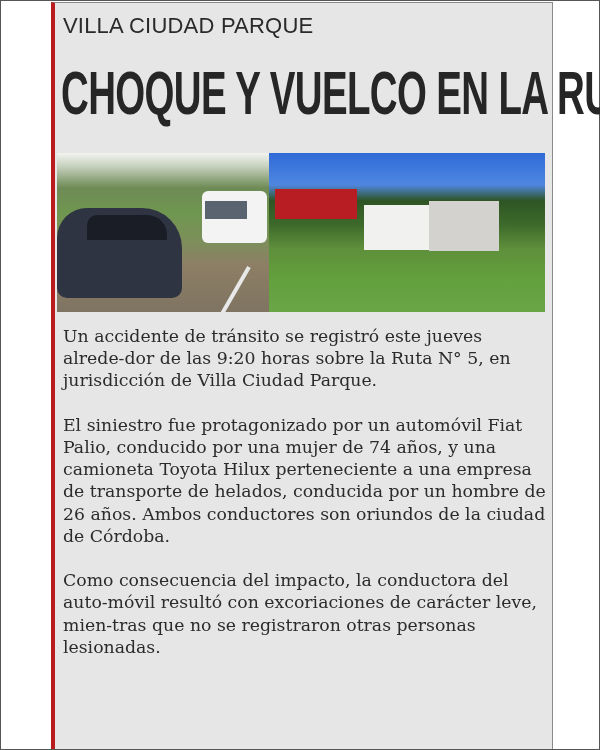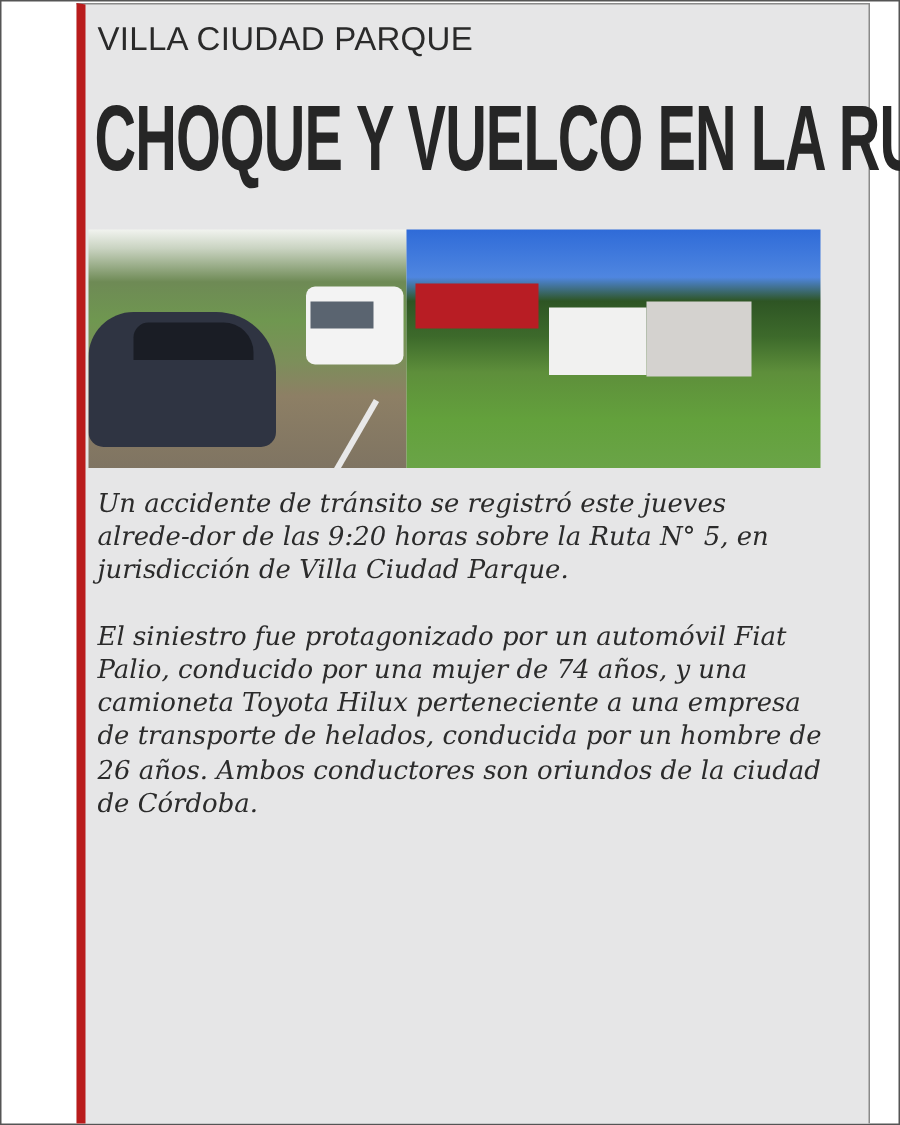--- a/index.html
+++ b/index.html
@@ -1,34 +1,34 @@
 <!DOCTYPE html>
 <html><head>
 <meta charset="utf-8">
 <style>
   html, body { margin:0; padding:0; }
   body { width:600px; height:750px; background:#ffffff; position:relative; overflow:hidden; }
   .frame { position:absolute; left:0; top:0; width:598px; height:748px; border:1px solid #555; background:#fff; }
-  .panel { position:absolute; left:51px; top:2px; width:497px; height:746px; background:#e6e6e7; border-left:6px solid #b91c1c; border-right:1px solid #8a8a8a; border-top:1px solid #8a8a8a;padding-left:25px; }
+  .panel { position:absolute; left:51px; top:2px; width:497px; height:746px; background:#e6e6e7; border-left:4px solid #b91c1c; border-right:1px solid #8a8a8a; border-top:1px solid #8a8a8a; }
   .kicker { position:absolute; left:8px; top:10px; font-family:"Liberation Sans", sans-serif; font-size:22px; color:#2a2a2a; letter-spacing:0.2px; }
   .headline { position:absolute; left:6px; top:48px; width:490px; font-family:"Liberation Sans", sans-serif; font-weight:bold; font-size:62px; line-height:84px; color:#262626; transform:scaleX(0.62); transform-origin:left top; white-space:nowrap; letter-spacing:-1px; }
   .photos { position:absolute; left:2px; top:150px; width:488px; height:159px; display:flex; }
   .photo { position:relative; height:159px; overflow:hidden; }
   .photo-left { width:212px; background:linear-gradient(#f1f3ef 0%, #c9d3c1 8%, #6e8a55 22%, #6f9750 38%, #7c8f5a 55%, #8d7f65 70%, #7f7462 100%); }
   .photo-right { width:276px; background:linear-gradient(#2f6bd8 0%, #4f86e0 20%, #2e5524 30%, #3d6a2b 45%, #5e8f3b 60%, #63a13c 80%, #6aa447 100%); }
   .car { position:absolute; left:0; top:55px; width:125px; height:90px; background:#2f3442; border-radius:30px 40px 10px 10px; }
   .car-window { position:absolute; left:30px; top:62px; width:80px; height:25px; background:#1a1d25; border-radius:10px 20px 0 0; }
   .ambulance { position:absolute; left:145px; top:38px; width:65px; height:52px; background:#f3f3f3; border-radius:6px; }
   .amb-window { position:absolute; left:148px; top:48px; width:42px; height:18px; background:#5a6470; }
   .road-line { position:absolute; left:175px; top:110px; width:4px; height:60px; background:#e8e8e8; transform:rotate(30deg); }
   .firetruck { position:absolute; left:6px; top:36px; width:82px; height:30px; background:#b81d24; }
   .truck-cargo { position:absolute; left:160px; top:48px; width:70px; height:50px; background:#d4d2cf; }
   .truck-cab { position:absolute; left:95px; top:52px; width:65px; height:45px; background:#f1f1f0; }
   .body-text { position:absolute; left:8px; top:322px; width:486px; font-family:"DejaVu Serif", serif; font-size:17.3px; line-height:22.2px; color:#2b2b2b; }
-  .body-text p { margin:0 0 22.2px 0;font-style:italic; }
+  .body-text p { margin:0 0 22.2px 0; }
 </style>
 </head>
 <body>
 
 <div class="frame"></div>
 <div class="panel">
   <div class="kicker">VILLA CIUDAD PARQUE</div>
   <div class="headline">CHOQUE Y VUELCO EN LA RUTA</div>
 
   <div class="photos">
@@ -42,14 +42,15 @@
     <div class="photo photo-right">
       <div class="firetruck"></div>
       <div class="truck-cab"></div>
       <div class="truck-cargo"></div>
     </div>
   </div>
 
   <div class="body-text">
     <p>Un accidente de tránsito se registró este jueves alrede-dor de las 9:20 horas sobre la Ruta N° 5, en jurisdicción de Villa Ciudad Parque.</p>
     <p>El siniestro fue protagonizado por un automóvil Fiat Palio, conducido por una mujer de 74 años, y una camioneta Toyota Hilux perteneciente a una empresa de transporte de helados, conducida por un hombre de 26 años. Ambos conductores son oriundos de la ciudad de Córdoba.</p>
+    <p>Como consecuencia del impacto, la conductora del auto-móvil resultó con excoriaciones de carácter leve, mien-tras que no se registraron otras personas lesionadas.</p>
   </div>
 </div>
 
 </body></html>

